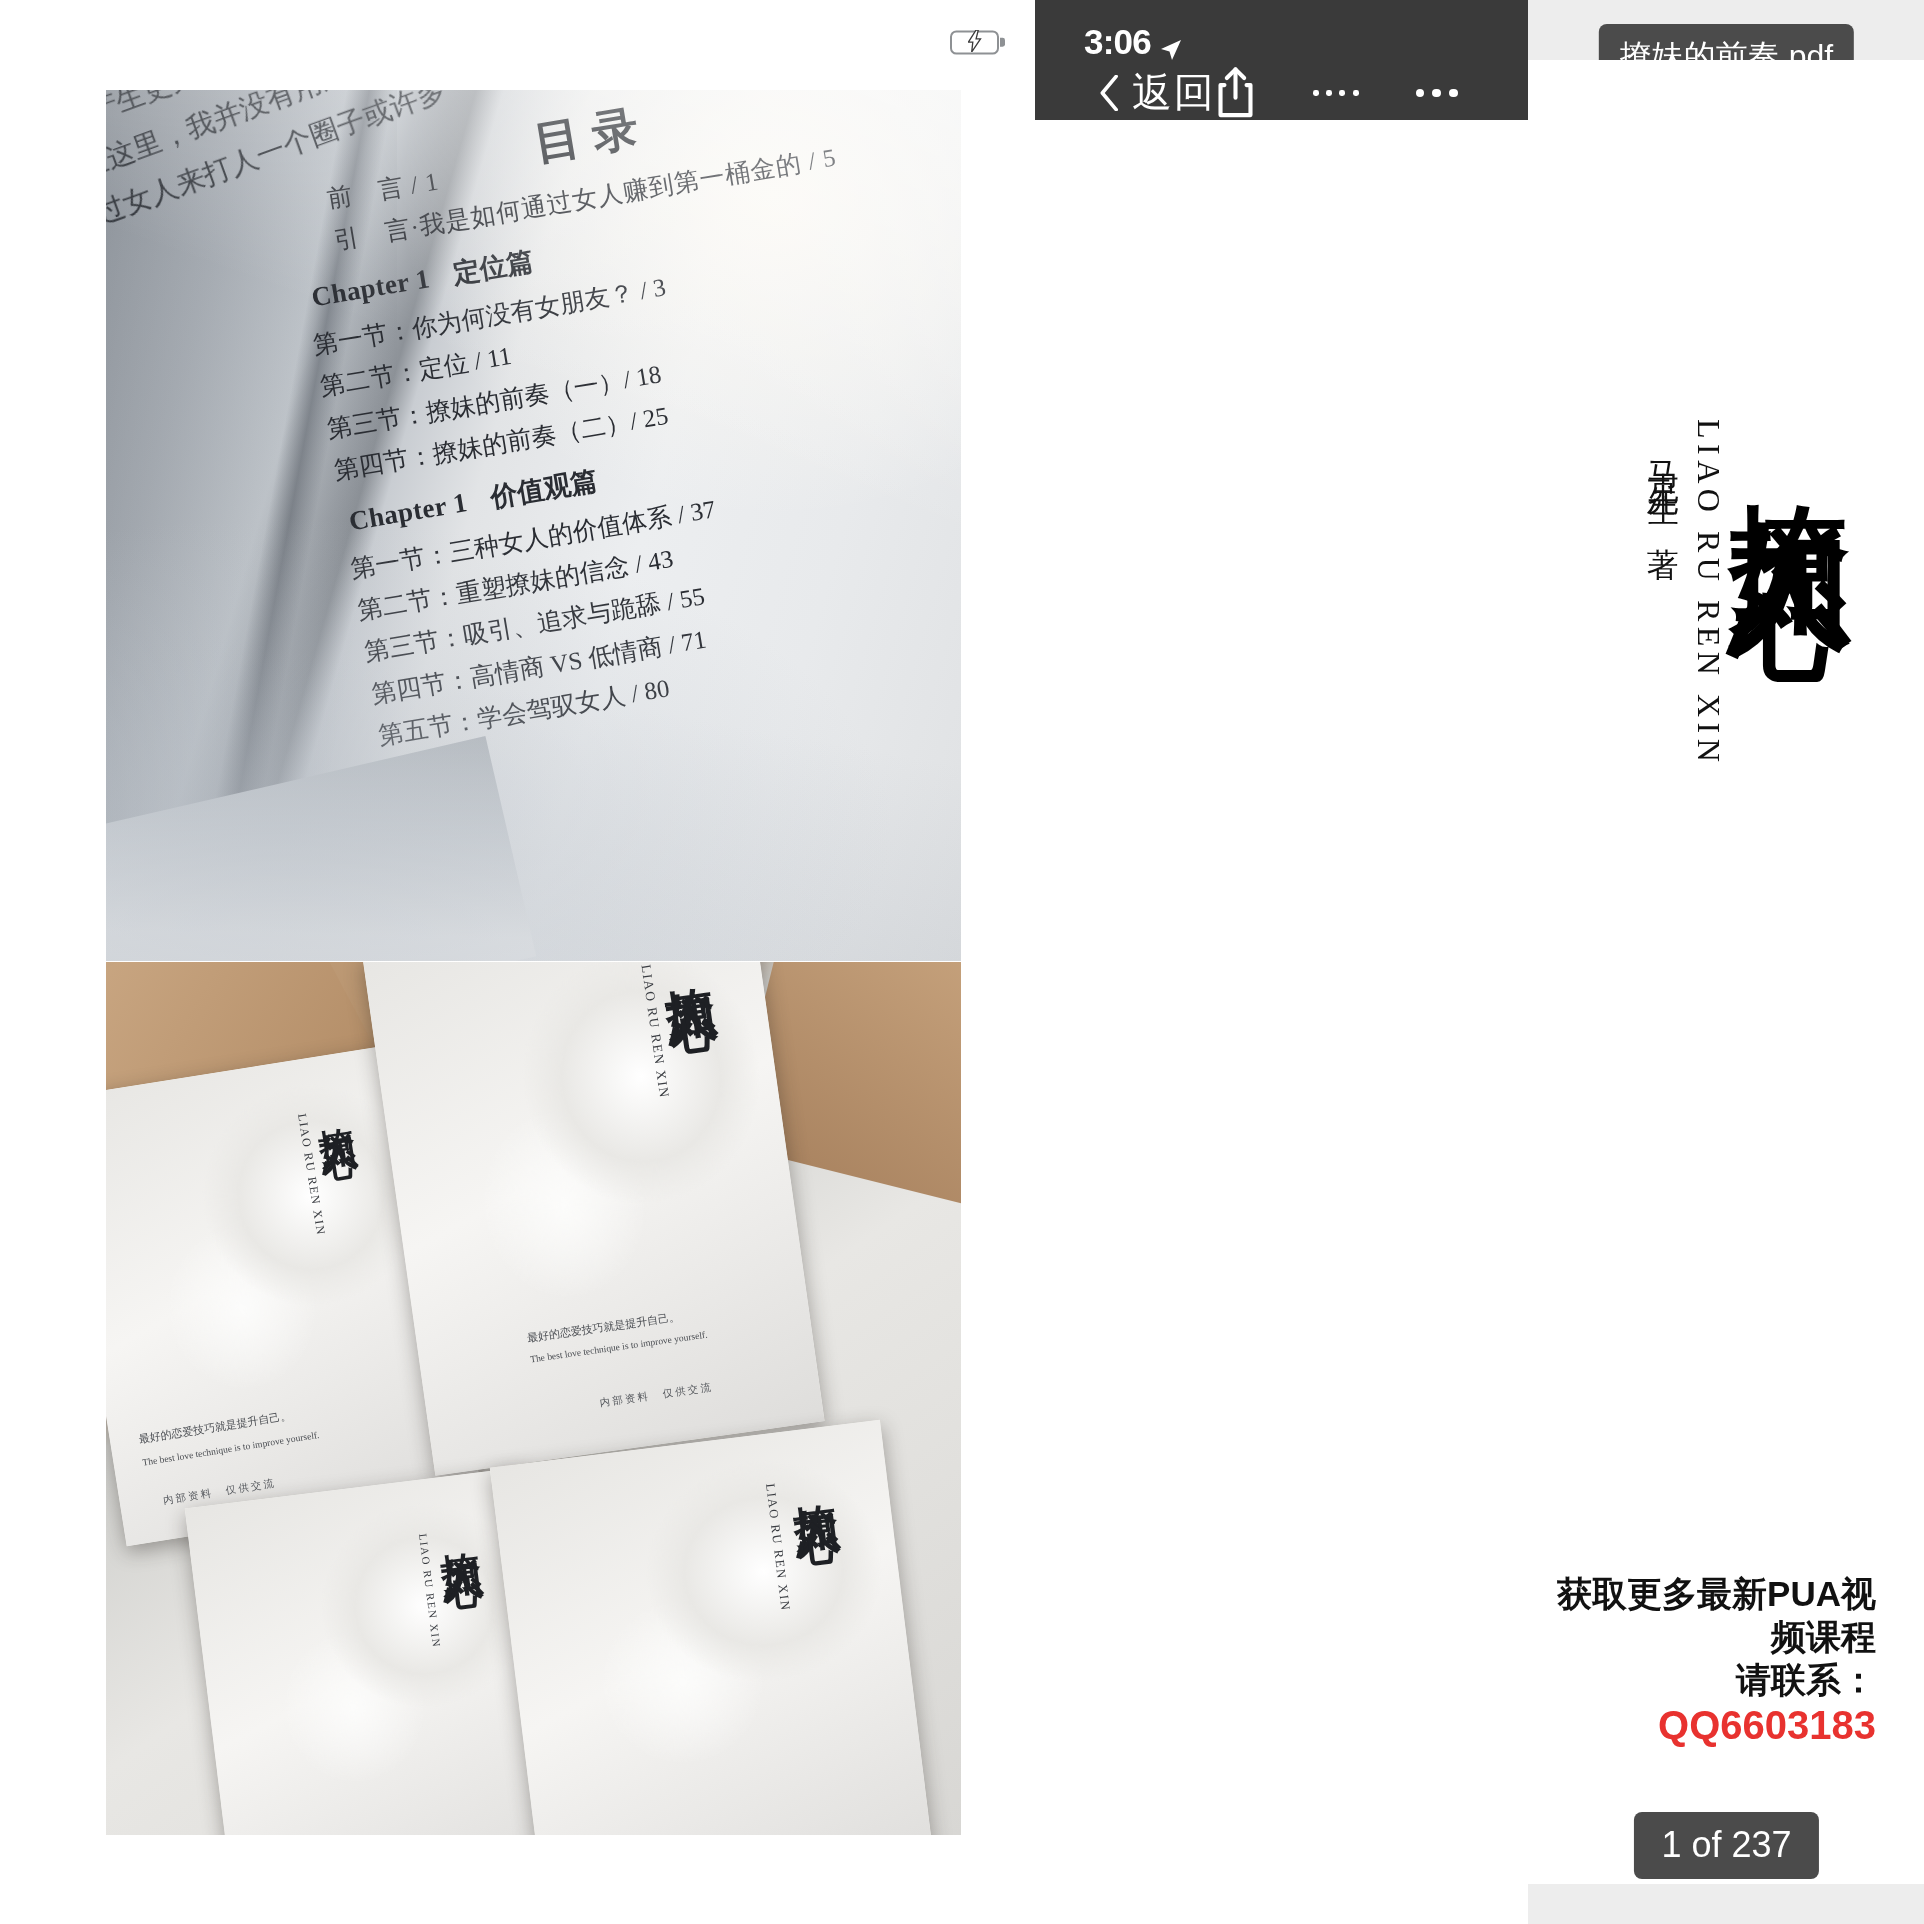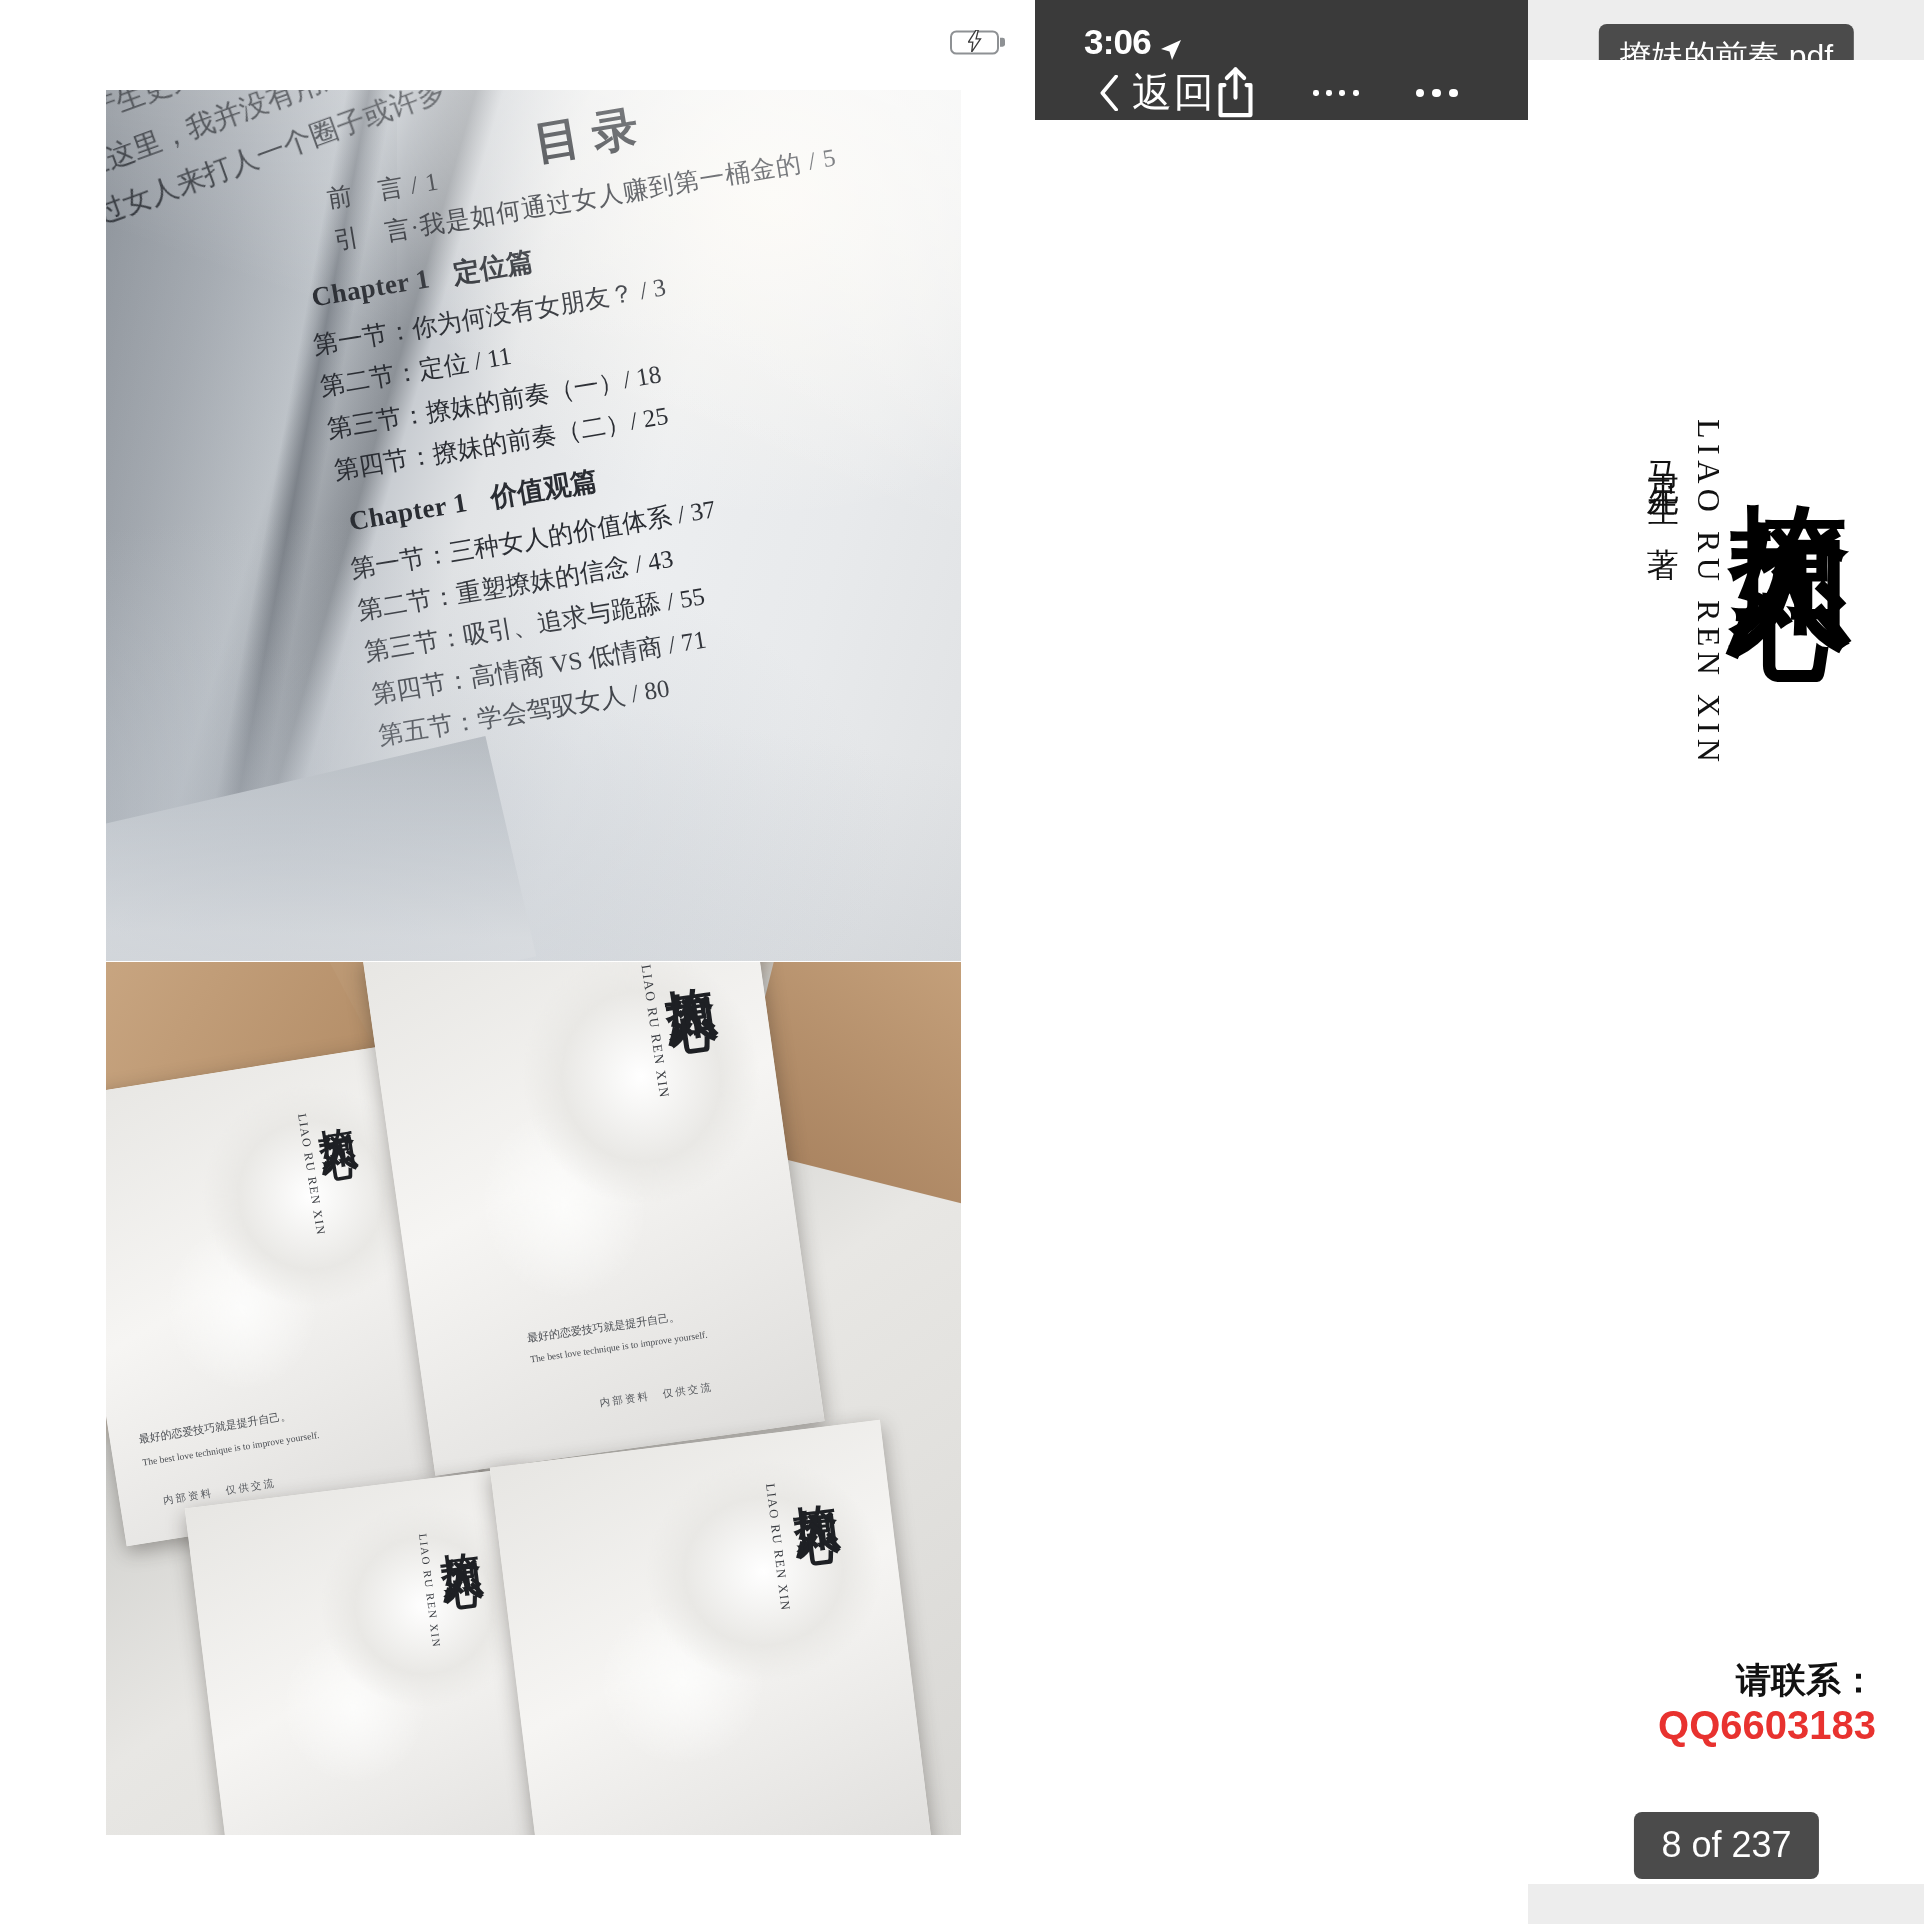--- a/index.html
+++ b/index.html
@@ -410,26 +410,27 @@
       <div class="filename-chip">撩妹的前奏.pdf</div>
 
       <div class="pdf-page">
         <div class="cover-block">
           <div class="cover-author">马克先生　著</div>
           <div class="cover-pinyin">LIAO RU REN XIN</div>
           <div class="cover-title">撩如人心</div>
         </div>
 
         <div class="promo">
+          <div class="l1">获取更多最新PUA视频课程</div>
           <div class="l2">
             <span>请联系：</span><span class="qq">QQ6603183</span>
           </div>
         </div>
 
-        <div class="page-indicator">8 of 237</div>
+        <div class="page-indicator">1 of 237</div>
       </div>
       <div class="doc-botband"></div>
     </div>
 
     <div class="thumbstrip">
       <div class="thumbs" id="thumbs">
           <div class="thumb sel">
             <div class="tcover">撩如人心</div>
           </div>
           <div class="thumb pg">

